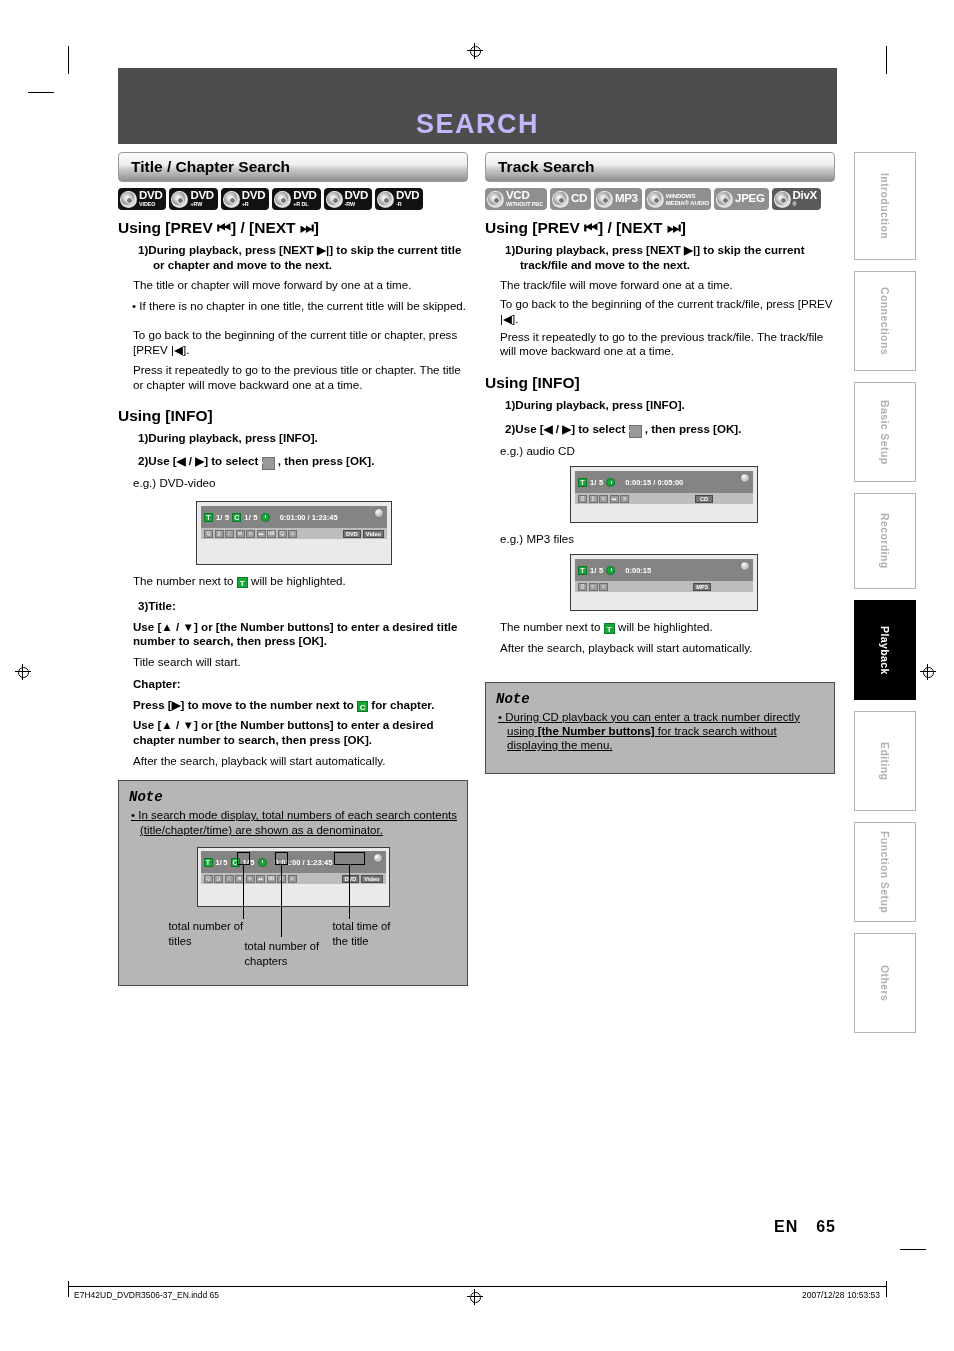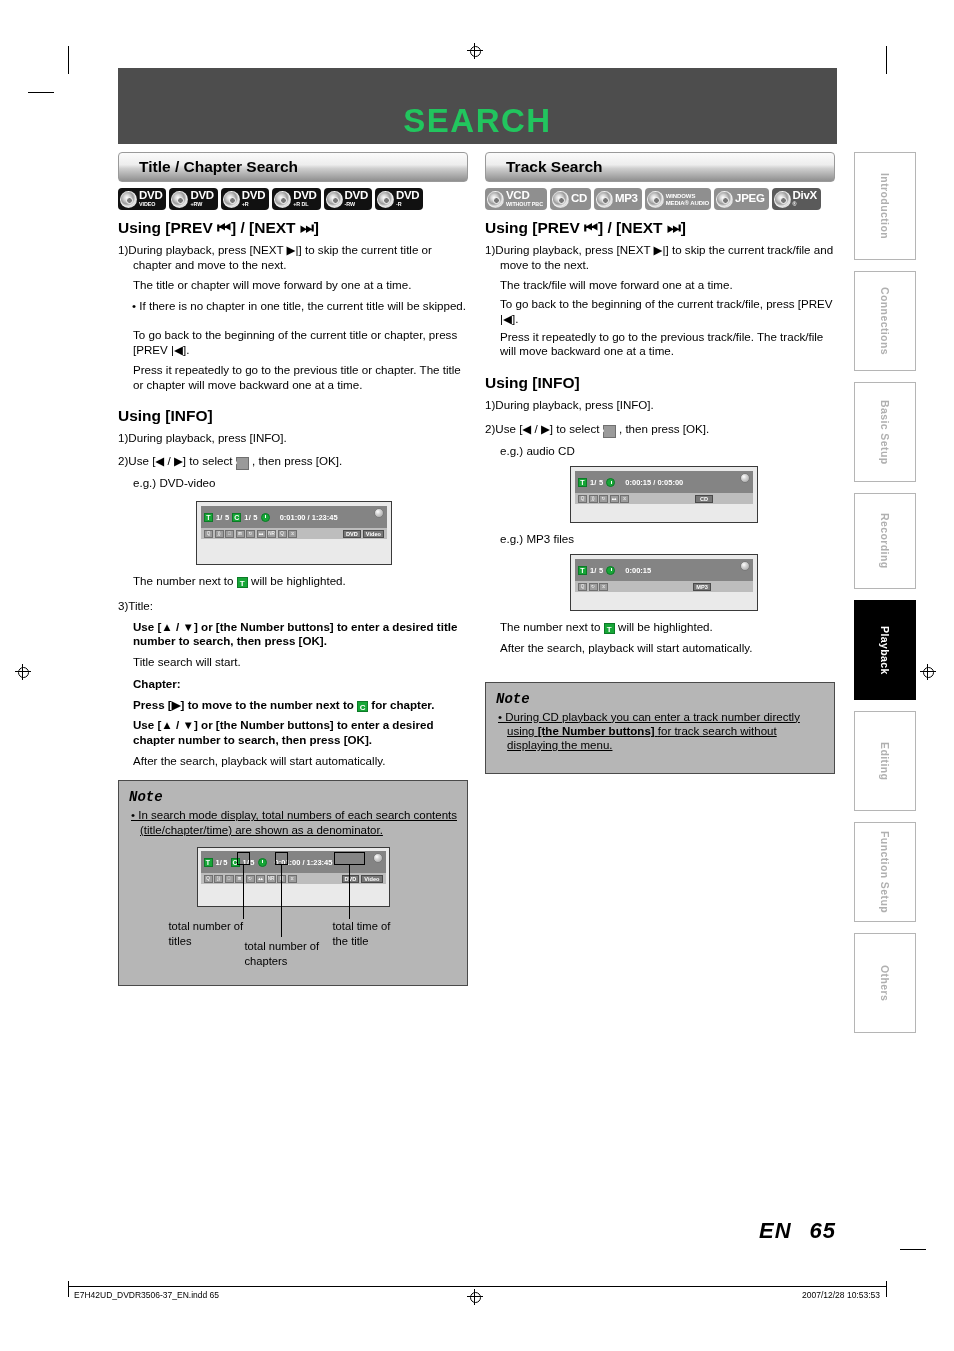--- a/index.html
+++ b/index.html
@@ -8,52 +8,52 @@
 
   
   .crop{position:absolute;background:#000;}
   .reg{position:absolute;width:16px;height:16px;}
   .reg:before{content:"";position:absolute;left:0;top:7px;width:16px;height:1.4px;background:#000;}
   .reg:after{content:"";position:absolute;top:0;left:7px;width:1.4px;height:16px;background:#000;}
   .reg span{position:absolute;left:2.5px;top:2.5px;width:11px;height:11px;border:1.3px solid #000;border-radius:50%;box-sizing:border-box;}
 
   
   #banner{position:absolute;left:118px;top:68px;width:719px;height:76px;background:#4d4d4d;}
-  #banner .t{position:absolute;left:0;right:0;bottom:4px;text-align:center;color:#22c55e;
-             font-size:33px;font-weight:bold;letter-spacing:1.5px;}
+  #banner .t{position:absolute;left:0;right:0;bottom:4px;text-align:center;color:#c4b5fd;
+             font-size:27px;font-weight:bold;letter-spacing:1.5px;}
 
   
   .col{position:absolute;width:350px;}
   #colL{left:118px;top:152px;}
   #colR{left:485px;top:152px;}
 
   
   .sec-title{position:relative;height:30px;border:1px solid #9a9a9a;border-radius:4px;
      background:linear-gradient(to bottom,#fbfbfb 0%,#ededed 42%,#cfcfcf 55%,#8f8f8f 100%);
      box-sizing:border-box;}
-  .sec-title span{position:absolute;left:20px;top:5px;font-size:15.5px;font-weight:bold;color:#000;}
+  .sec-title span{position:absolute;left:12px;top:5px;font-size:15.5px;font-weight:bold;color:#000;}
 
   
   .iconrow{margin-top:6px;display:flex;gap:3px;}
   .disc{height:22px;border-radius:4px;display:flex;align-items:center;padding:0 4px 0 2px;box-sizing:border-box;}
   .disc .plate{width:15px;height:15px;border-radius:50%;flex:0 0 auto;position:relative;
                 background:radial-gradient(circle at 40% 38%, #fff 0%, #d8d8d8 22%, #9b9b9b 48%, #e9e9e9 66%, #8c8c8c 100%);
                 border:1px solid rgba(255,255,255,.55);}
   .disc .plate:after{content:"";position:absolute;left:5px;top:5px;width:5px;height:5px;border-radius:50%;background:#777;border:1px solid #fff;}
   .disc .lbl{margin-left:2px;line-height:1;display:flex;flex-direction:column;justify-content:center;}
   .disc .l1{font-size:11.5px;font-weight:bold;letter-spacing:-.3px;}
   .disc .l2{font-size:5.4px;font-weight:bold;letter-spacing:-.1px;margin-top:.5px;}
   .d-black{background:#111;color:#fff;}
   .d-gray{background:#8f8f8f;color:#fff;}
   .d-dark{background:#5a5a5a;color:#fff;}
 
   
   .h2{font-size:15.5px;font-weight:bold;margin-top:9px;}
   .step{font-size:11.6px;line-height:1.27;margin-top:6px;}
-  .hang{padding-left:15px;text-indent:-15px;font-weight:normal;}
+  .hang{padding-left:15px;text-indent:-15px;font-weight:bold;margin-left:20px;}
   .plain{font-weight:normal;padding-left:15px;}
   .bullet{font-weight:normal;padding-left:22px;text-indent:-8px;}
   .gap{height:8px;}
 
   
   .osd{background:#e9e9e9;border:1px solid #3a3a3a;box-sizing:border-box;position:relative;}
   .osd .row1{height:22px;background:#848484;display:flex;align-items:center;padding:0 3px;position:relative;}
   .osd .row2{height:11px;background:#bdbdbd;display:flex;align-items:center;padding:0 3px;position:relative;}
   .gbox{width:9px;height:9px;background:#17a637;color:#fff;font-size:7px;font-weight:bold;
         display:flex;align-items:center;justify-content:center;border:1px solid #0c7a27;box-sizing:border-box;}
@@ -88,21 +88,21 @@
 
   
   #tabs{position:absolute;left:854px;top:152px;width:62px;}
   .tab{width:62px;box-sizing:border-box;border:1px solid #b5b5b5;margin-bottom:11px;position:relative;
        display:flex;align-items:center;justify-content:center;}
   .tab span{writing-mode:vertical-rl;font-size:10.5px;font-weight:bold;color:#b0b0b0;letter-spacing:.4px;}
   .tab.active{background:#000;border-color:#000;}
   .tab.active span{color:#fff;}
 
   
-  #pagenum{position:absolute;right:118px;top:1218px;font-size:22px;font-weight:bold;letter-spacing:1px;font-style:italic;}
+  #pagenum{position:absolute;right:118px;top:1218px;font-size:16px;font-weight:bold;letter-spacing:1px;}
   #pagenum .en{margin-right:18px;}
   #ftline{position:absolute;left:68px;top:1286px;width:818px;height:1px;background:#000;}
   .ftxt{position:absolute;top:1290px;font-size:8.5px;}
   #ft-left{left:74px;}
   #ft-right{right:74px;}
   .ftick{position:absolute;top:1281px;width:1px;height:16px;background:#000;}
 </style>
 </head>
 <body>
 

